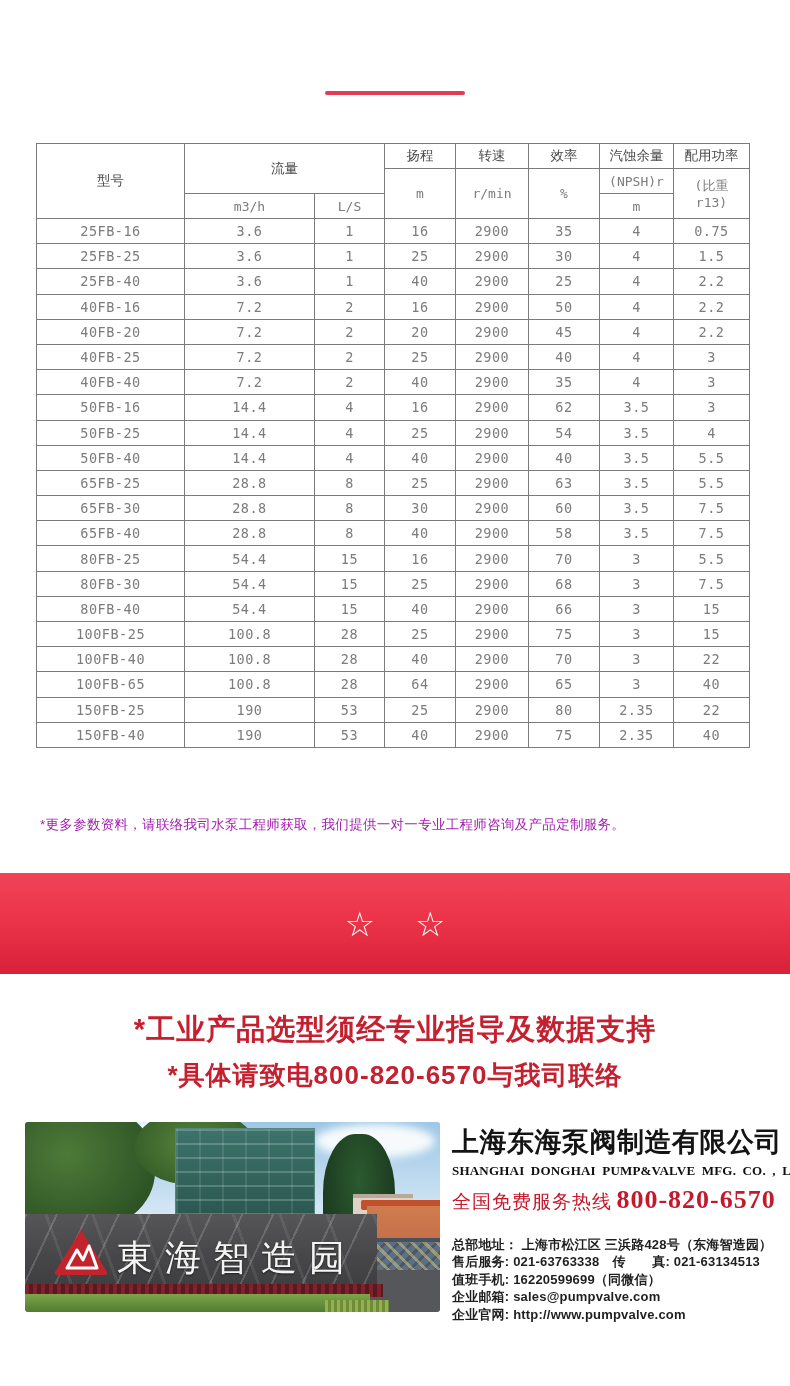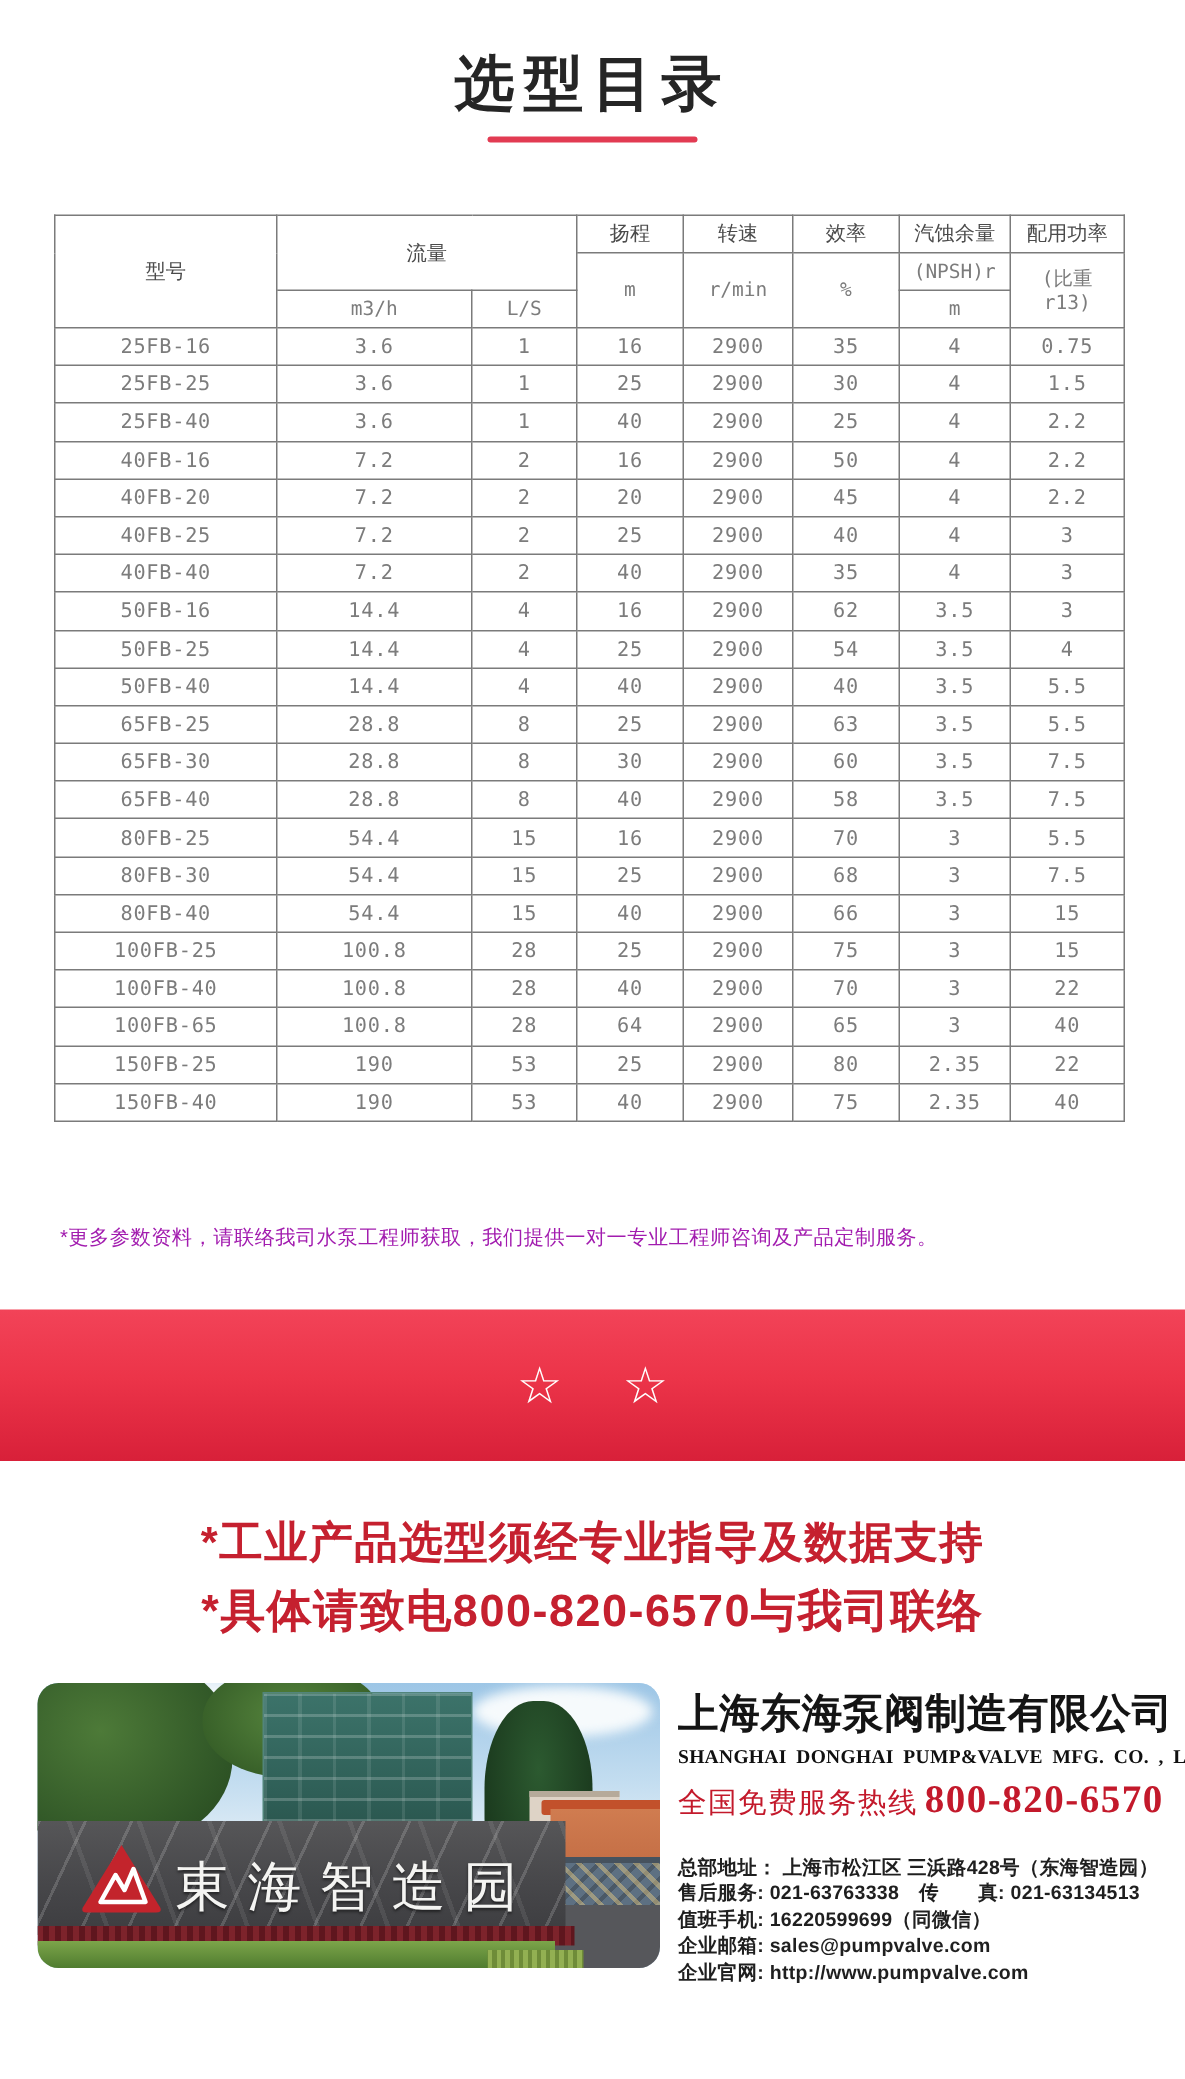--- a/index.html
+++ b/index.html
@@ -54,25 +54,25 @@
   }
   .banner .star { font-size:34px; margin:0 20px; font-weight:400; }
   .banner .banner-title { font-size:42px; font-weight:800; letter-spacing:12px; }
   
   .notice {
     position:absolute; left:0; top:1006px; width:100%; text-align:center;
     font-family:Liberation Sans, sans-serif;
     font-weight:700; color:#c5202f;
   }
   .notice .line1 { font-size:29px; line-height:46px; letter-spacing:1px; }
-  .notice .line2 { font-size:30px; line-height:46px; letter-spacing:1px; }
+  .notice .line2 { font-size:26px; line-height:46px; letter-spacing:1px; }
   
   .photo {
     position:absolute; left:25px; top:1122px; width:415px; height:190px;
-    overflow:hidden; border-radius:14px; background:#bcd6ea;padding-left:36px;
+    overflow:hidden; border-radius:3px; background:#bcd6ea;padding-left:36px;
   }
   .photo * { position:absolute; }
   .sky { left:0; top:0; width:100%; height:120px;
     background:linear-gradient(180deg,#9dc6e6 0%,#c3ddf0 55%,#eaf2f8 100%); }
   .cloud1 { left:290px; top:2px; width:120px; height:34px; background:#f6fafc;
     border-radius:50%; filter:blur(4px); }
   .cloud2 { left:60px; top:-6px; width:90px; height:26px; background:#eef5fa;
     border-radius:50%; filter:blur(5px); }
   .tree-left { left:-30px; top:-20px; width:160px; height:130px;
     background:radial-gradient(ellipse at 45% 40%,#4d7a38 0%,#2f5526 70%,#24431d 100%);
@@ -132,21 +132,20 @@
     font-family:"Liberation Serif","DejaVu Serif",serif; letter-spacing:1px; }
   .company .contacts { margin-top:21px; }
   .company .contacts div { font-size:13px; font-weight:700; color:#1f1f1f;
     line-height:17.4px; white-space:nowrap; letter-spacing:0.2px; }
 </style>
 </head>
 <body>
 
 <div class="page">
 
-  <div class="title">选型目录</div>
   <div class="title-underline" style="background: rgb(226, 59, 82);"></div>
 
   <table class="spec">
     <colgroup>
       <col style="width:148px">
         <col style="width:130px">
         <col style="width:70px">
       <col style="width:71px">
         <col style="width:73px">
         <col style="width:71px">

